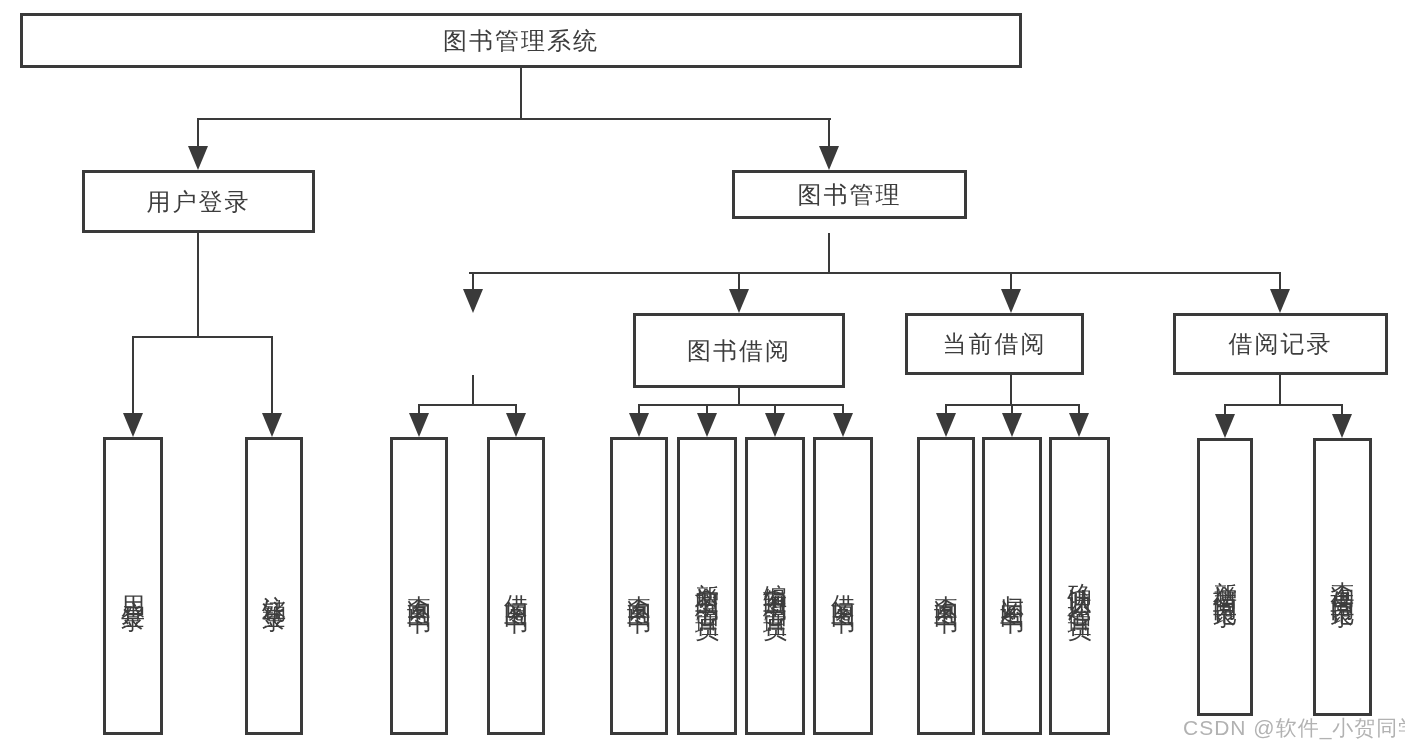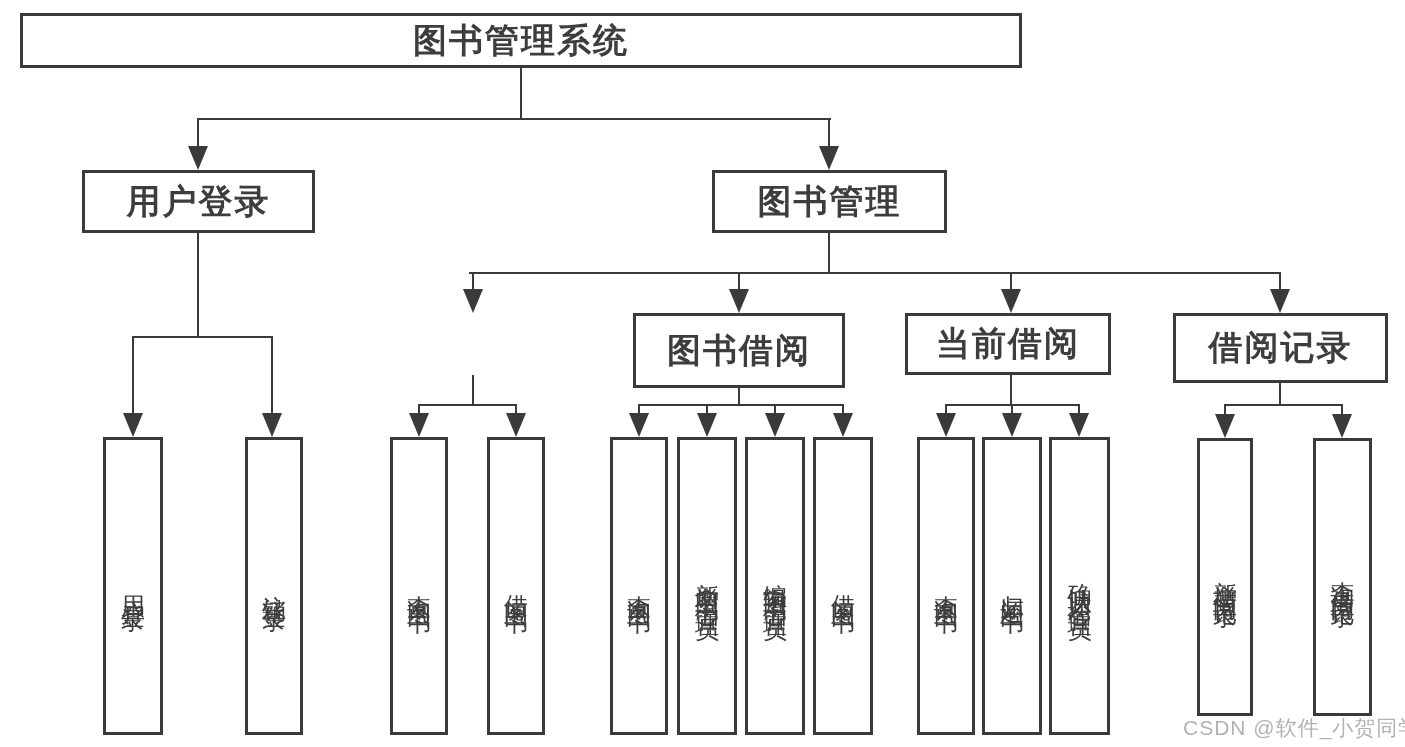--- a/index.html
+++ b/index.html
@@ -14,23 +14,22 @@
     font-family:"Liberation Sans",sans-serif;
     color:var(--text);
     overflow:hidden;
   }
   .node{
     position:absolute;
     box-sizing:border-box;
     background:#fff;
     border:3px solid var(--line);
     display:flex;align-items:center;justify-content:center;
-    font-size:34px;letter-spacing:2px;
+    font-size:24px;letter-spacing:2px;
     white-space:nowrap;
-    font-weight:bold;
   }
   .leaf{
     position:absolute;
     box-sizing:border-box;
     background:#fff;
     border:3px solid var(--line);
     display:flex;align-items:center;justify-content:center;
   }
   .vtext{
     writing-mode:vertical-rl;
@@ -117,25 +116,25 @@
   <div class="vline" style="left:1279px;top:375px;height:31px"></div>
   <div class="hline" style="left:1224px;top:404px;width:119px"></div>
   <div class="vline" style="left:1224px;top:404px;height:11px"></div>
   <div class="arrow" style="left:1215px;top:414px"></div>
   <div class="vline" style="left:1341px;top:404px;height:11px"></div>
   <div class="arrow" style="left:1332px;top:414px"></div>
 
   <div class="node" style="left:20px;top:13px;width:1002px;height:55px">图书管理系统</div>
 
   <div class="node" style="left:82px;top:170px;width:233px;height:63px">用户登录</div>
-  <div class="node" style="left:712px;top:170px;width:235px;height:63px">图书管理</div>
+  <div class="node" style="left:732px;top:170px;width:235px;height:49px">图书管理</div>
 
   <div class="node" style="left:633px;top:313px;width:212px;height:75px">图书借阅</div>
-  <div class="node" style="left:905px;top:313px;width:206px;height:62px">当前借阅</div>
-  <div class="node" style="left:1173px;top:313px;width:215px;height:70px">借阅记录</div>
+  <div class="node" style="left:905px;top:313px;width:179px;height:62px">当前借阅</div>
+  <div class="node" style="left:1173px;top:313px;width:215px;height:62px">借阅记录</div>
 
   <div class="leaf" style="left:103px;top:437px;width:60px;height:298px">
     <span class="vtext">用户登录</span>
   </div>
   <div class="leaf" style="left:245px;top:437px;width:58px;height:298px">
     <span class="vtext">注销登录</span>
   </div>
 
   <div class="leaf" style="left:390px;top:437px;width:58px;height:298px">
     <span class="vtext">查询图书</span>

